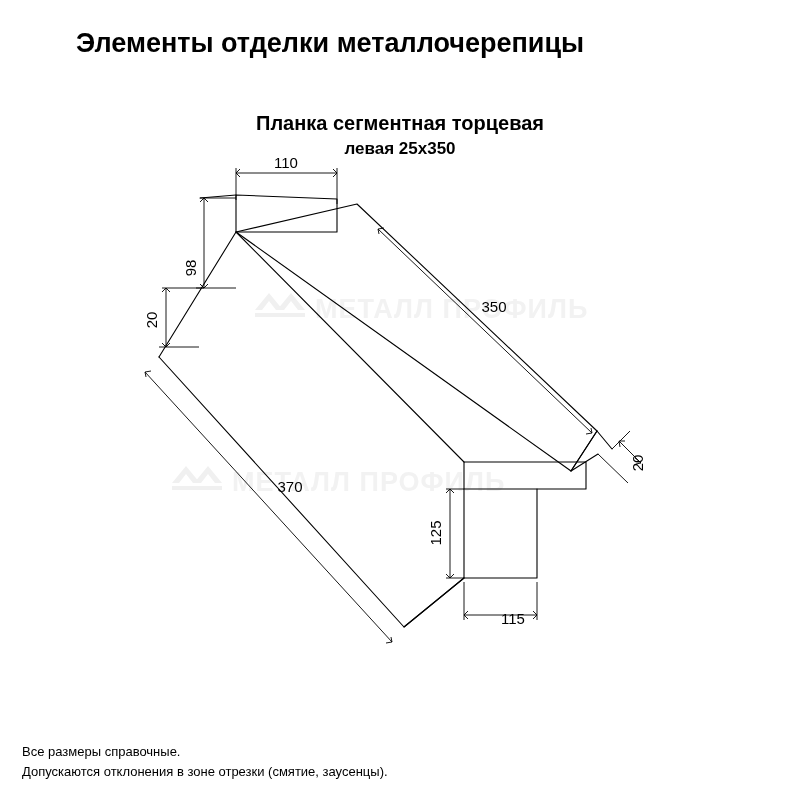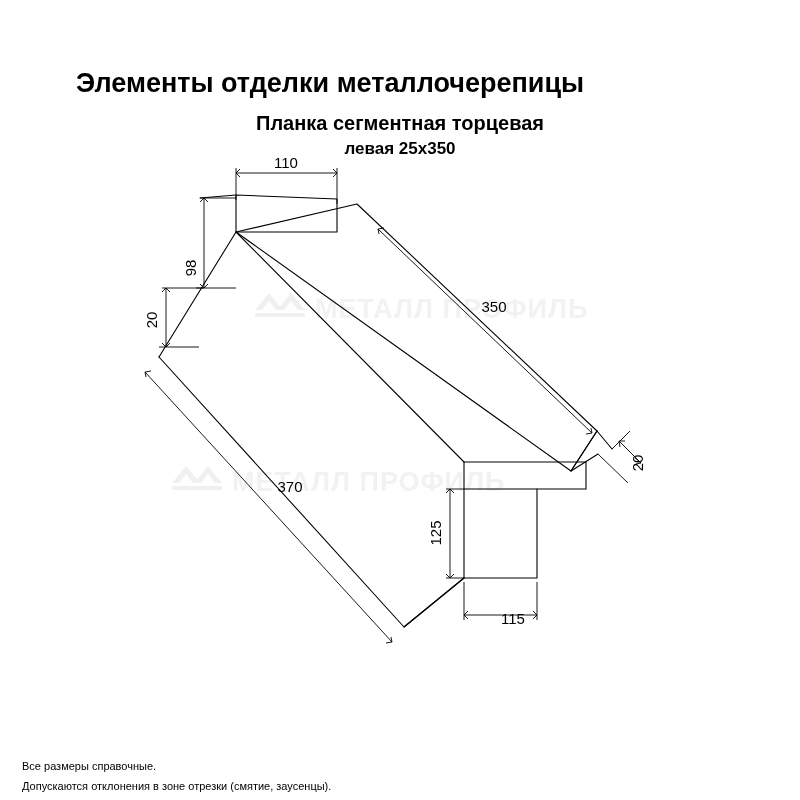--- a/index.html
+++ b/index.html
@@ -22,21 +22,20 @@
   }
   .title {
     position: absolute;
     top: 28px;
     left: 0;
     width: 660px;
     text-align: center;
     font-size: 27px;
     font-weight: bold;
     letter-spacing: 0px;
-    margin-top: 40px;
   }
   .subtitle-1 {
     position: absolute;
     top: 112px;
     left: 0;
     width: 800px;
     text-align: center;
     font-size: 20px;
     font-weight: bold;
   }
@@ -52,22 +51,22 @@
   .drawing {
     position: absolute;
     top: 0;
     left: 0;
     width: 800px;
     height: 800px;
   }
   .footer {
     position: absolute;
     left: 22px;
-    bottom: 4px;
-    font-size: 11px;
+    bottom: 18px;
+    font-size: 13px;
     line-height: 20px;
   }
   .footer div {
     white-space: nowrap;
   }
   svg text {
     font-family: "Liberation Sans", sans-serif;
     fill: #000000;
   }
   .dim-label {

